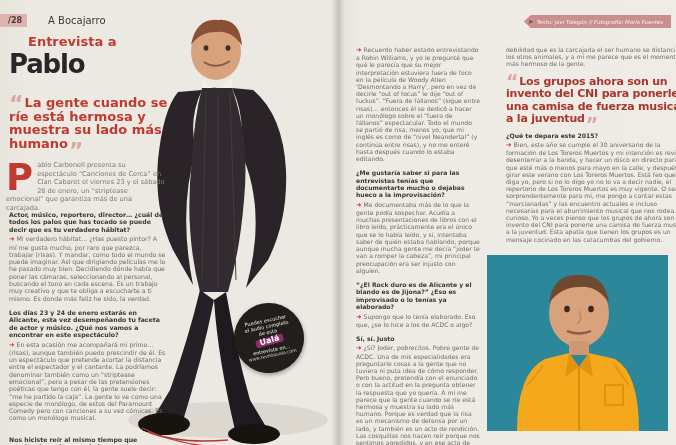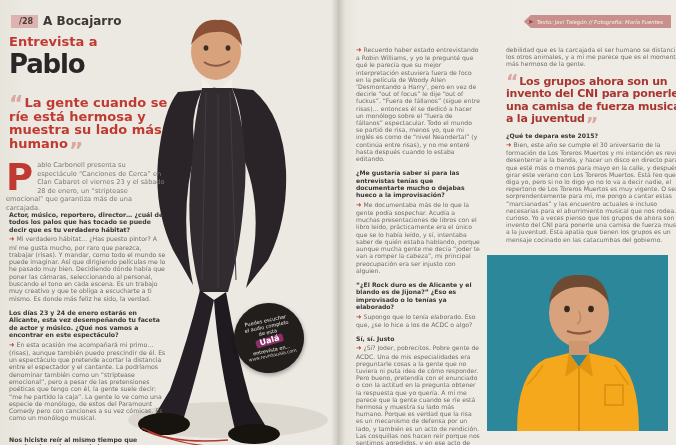--- a/index.html
+++ b/index.html
@@ -13,26 +13,26 @@
   *{margin:0;padding:0;box-sizing:border-box;}
   body{font-family:"DejaVu Sans","Liberation Sans",sans-serif;background:#9a968e;}
   .spread{position:relative;width:676px;height:445px;overflow:hidden;background:#ebe8e1;}
   .page{position:absolute;top:0;height:445px;overflow:hidden;}
   .page-left{left:0;width:338px;background:linear-gradient(90deg,#e7e4dc 0%,#ece9e2 8%,#edeae3 100%);}
   .page-right{left:338px;width:338px;background:linear-gradient(90deg,#e3e0d8 0%,#edebe4 6%,#eeece5 100%);}
   .fold{position:absolute;left:331px;top:0;width:14px;height:445px;
         background:linear-gradient(90deg,rgba(0,0,0,0) 0%,rgba(60,50,40,.18) 50%,rgba(0,0,0,0) 100%);z-index:30;}
 
   
-  .hdr{position:absolute;left:11px;top:14px;display:flex;align-items:center;z-index:5;}
+  .hdr{position:absolute;left:0;top:14px;display:flex;align-items:center;z-index:5;gap:16px;}
   .hdr .pnum{background:#ddb3b0;color:#4a3a38;font-size:8px;font-weight:bold;padding:2px 5px 2px 8px;}
-  .hdr .section{color:#3e3734;font-size:12px;font-weight:bold;margin-left:5px;}
+  .hdr .section{color:#3e3734;font-size:10px;font-weight:normal;margin-left:5px;}
 
   .title-block{position:absolute;left:9px;top:34px;width:180px;z-index:5;}
-  .kicker{color:var(--accent_red);font-size:13px;font-weight:bold;margin-bottom:2px;}
+  .kicker{color:var(--accent_red);font-size:13px;font-weight:bold;margin-bottom:2px;margin-left:19px;}
   .big-title{color:#2b2527;font-size:26px;font-weight:700;line-height:26px;letter-spacing:-1.2px;}
 
   .lead-quote{position:absolute;left:9px;top:96px;width:168px;z-index:5;
               color:var(--accent_red);font-size:13px;font-weight:bold;line-height:13.5px;}
   .lead-quote .oq,.pq2 .oq{color:var(--quote_pink);font-size:22px;line-height:0;vertical-align:-4px;margin-right:1px;}
   .lead-quote .cq,.pq2 .cq{color:var(--quote_pink);font-size:22px;line-height:0;vertical-align:-10px;margin-left:1px;}
 
   .intro{position:absolute;left:6px;top:161px;width:160px;z-index:5;color:#7d7а72;color:#7d7a72;
          font-size:6.6px;line-height:8.6px;}
   .dropcap{float:left;color:var(--accent_red);font-size:37px;line-height:31px;font-weight:bold;

